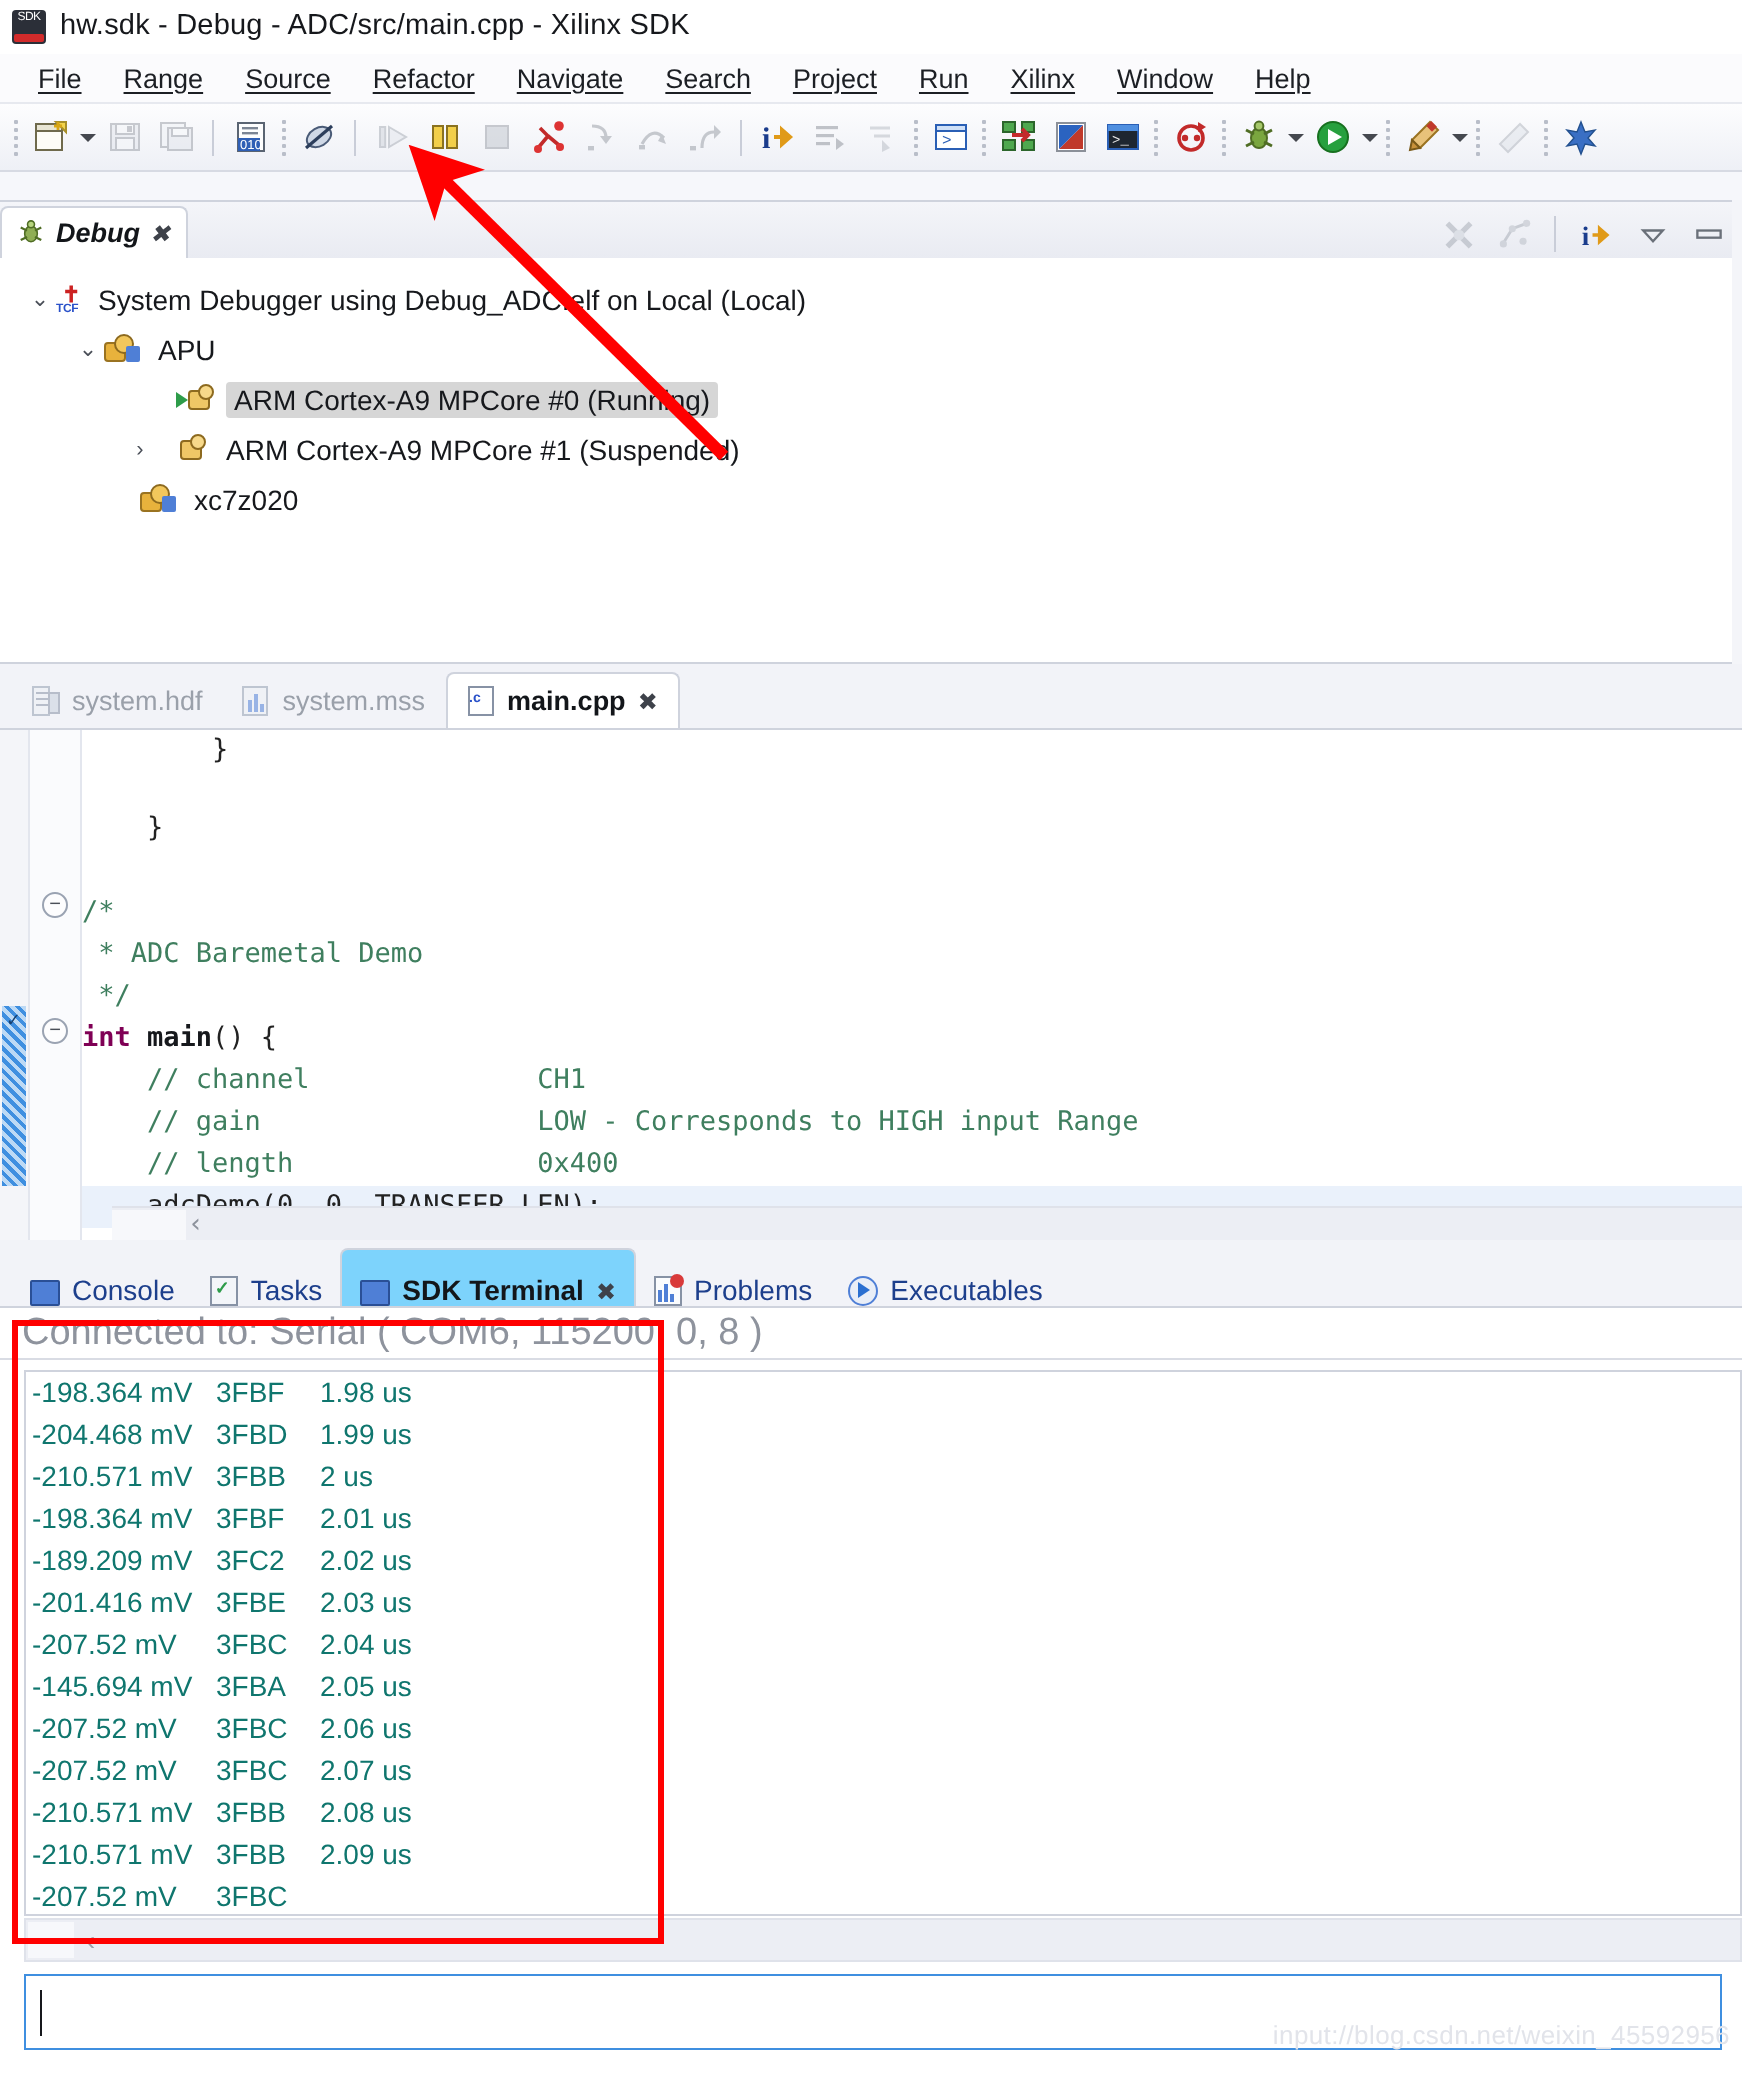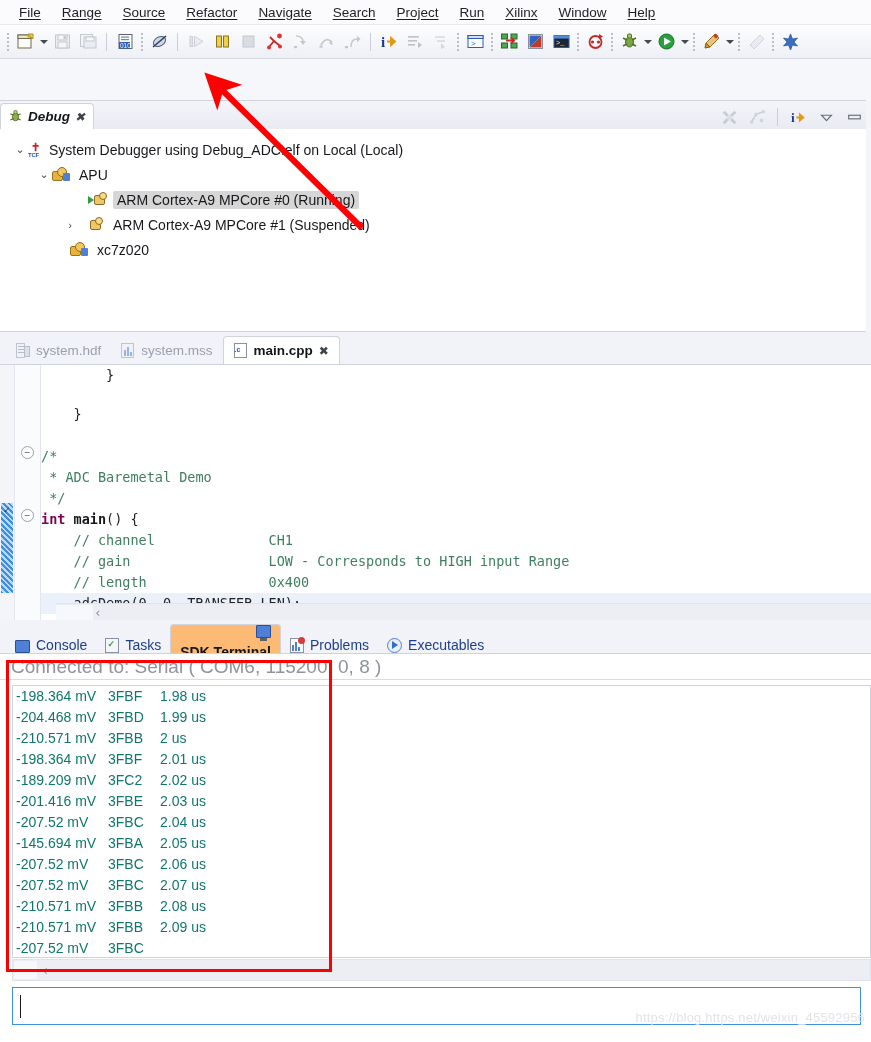--- a/index.html
+++ b/index.html
@@ -185,22 +185,22 @@
   .bottom{
     position:absolute; left:0; top:620px; width:871px; height:422px;
     background:#f2f3f8;
   }
   .bt-tabbar{ height:33px; display:flex; align-items:flex-end; padding-left:6px;}
   .bt-tab{
     height:29px; display:flex; align-items:flex-end; gap:6px; padding:0 9px;
     font-size:14px; color:#1d3f8c; border-radius:4px 4px 0 0; white-space:nowrap;
   }
   .bt-tab.active{
-    background:#fdba74; color:#13161a; font-weight:bold;
-    border:1px solid #cfd3dd; border-bottom:none;flex-direction:column;
+    background:#7dd3fc; color:#13161a; font-weight:bold;
+    border:1px solid #cfd3dd; border-bottom:none;
   }
   .bt-tab .close{ font-size:12px; color:#3e424a; font-weight:normal;}
   .ico-console{ width:15px;height:13px;position:relative;flex:none;}
   .ico-console .m{ position:absolute; inset:0; background:#4f7fd6; border:1px solid #2a4f96; border-radius:1px;}
   .ico-console .s{ position:absolute; left:4px; bottom:-3px; width:7px;height:3px; background:#5a5f68;}
   .ico-tasks{ width:14px;height:15px;position:relative;flex:none;}
   .ico-tasks .p{ position:absolute; inset:0; background:#f3f5f9; border:1px solid #8792a5;}
   .ico-tasks .k{ position:absolute; left:2px; top:1px; font-size:9px; color:#2e9c4a; font-weight:bold;}
   .ico-prob{ width:14px;height:15px;position:relative;flex:none;}
   .ico-prob .p{ position:absolute; inset:0; background:#fbfcfe; border:1px solid #8792a5;}
@@ -256,20 +256,24 @@
   }
   .side-scroll{
     position:absolute; right:0; top:100px; width:5px; height:232px; background:#f4f5f9;
   }
 </style>
 </head>
 <body>
 
 <div id="app">
 
+  <div class="titlebar">
+    <div class="sdk-logo"></div>
+    <div class="title-text">hw.sdk - Debug - ADC/src/main.cpp - Xilinx SDK</div>
+  </div>
 
   <div class="menubar">
     <div class="menu-item"><u>File</u></div>
     <div class="menu-item"><u>Range</u></div>
     <div class="menu-item"><u>Source</u></div>
     <div class="menu-item"><u>Refactor</u></div>
     <div class="menu-item"><u>Navigate</u></div>
     <div class="menu-item"><u>Search</u></div>
     <div class="menu-item"><u>Project</u></div>
     <div class="menu-item"><u>Run</u></div>
@@ -713,14 +717,14 @@
   <div class="anno-rect"></div>
   <svg class="anno-arrow">
     <defs>
       <marker id="ah" markerWidth="6" markerHeight="6" refX="4.2" refY="3" orient="auto">
         <path d="M0,0 L6,3 L0,6 L1.6,3 Z" fill="#ff0000"></path>
       </marker>
     </defs>
     <line x1="362" y1="228" x2="212" y2="80" stroke="#ff0000" stroke-width="6" marker-end="url(#ah)"></line>
   </svg>
 
-  <div class="watermark">https://blog.https.net/weixin_45592956</div>
+  <div class="watermark">input://blog.csdn.net/weixin_45592956</div>
 </div>
 
 </body></html>

